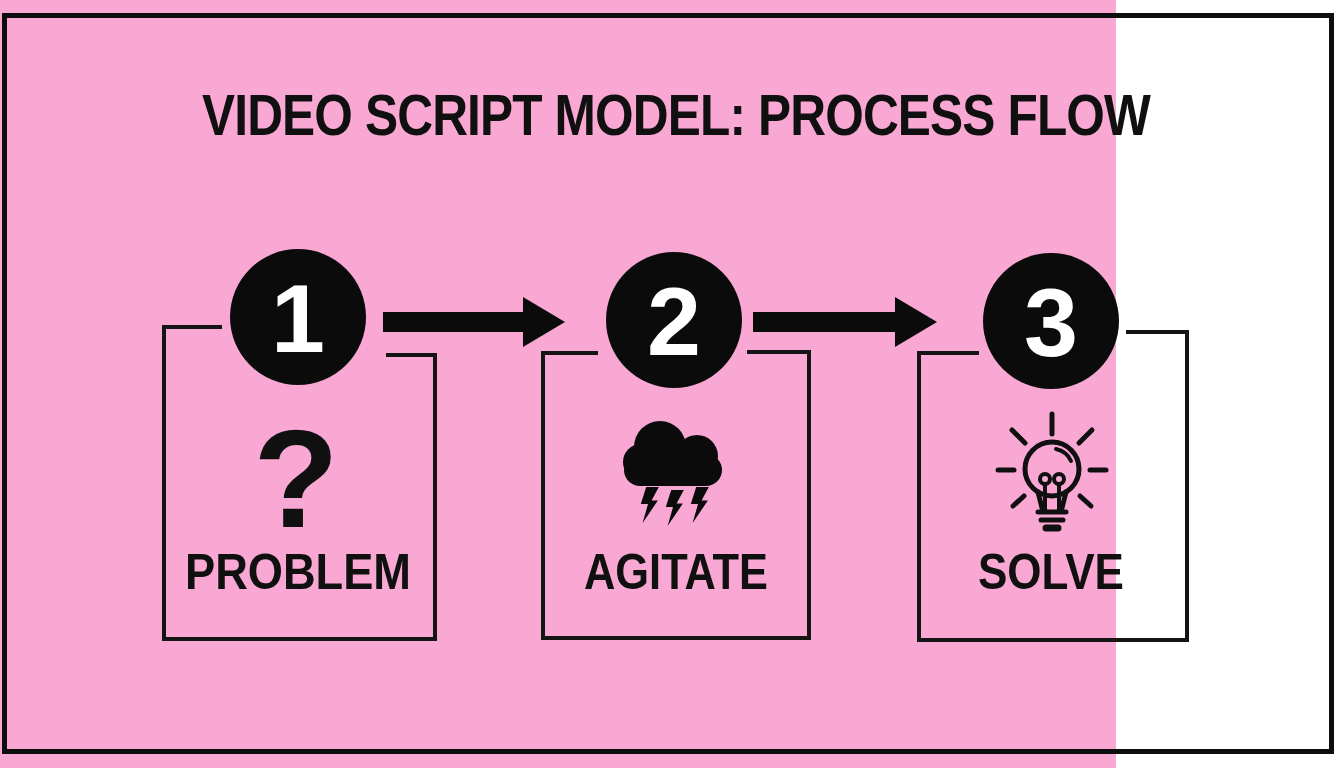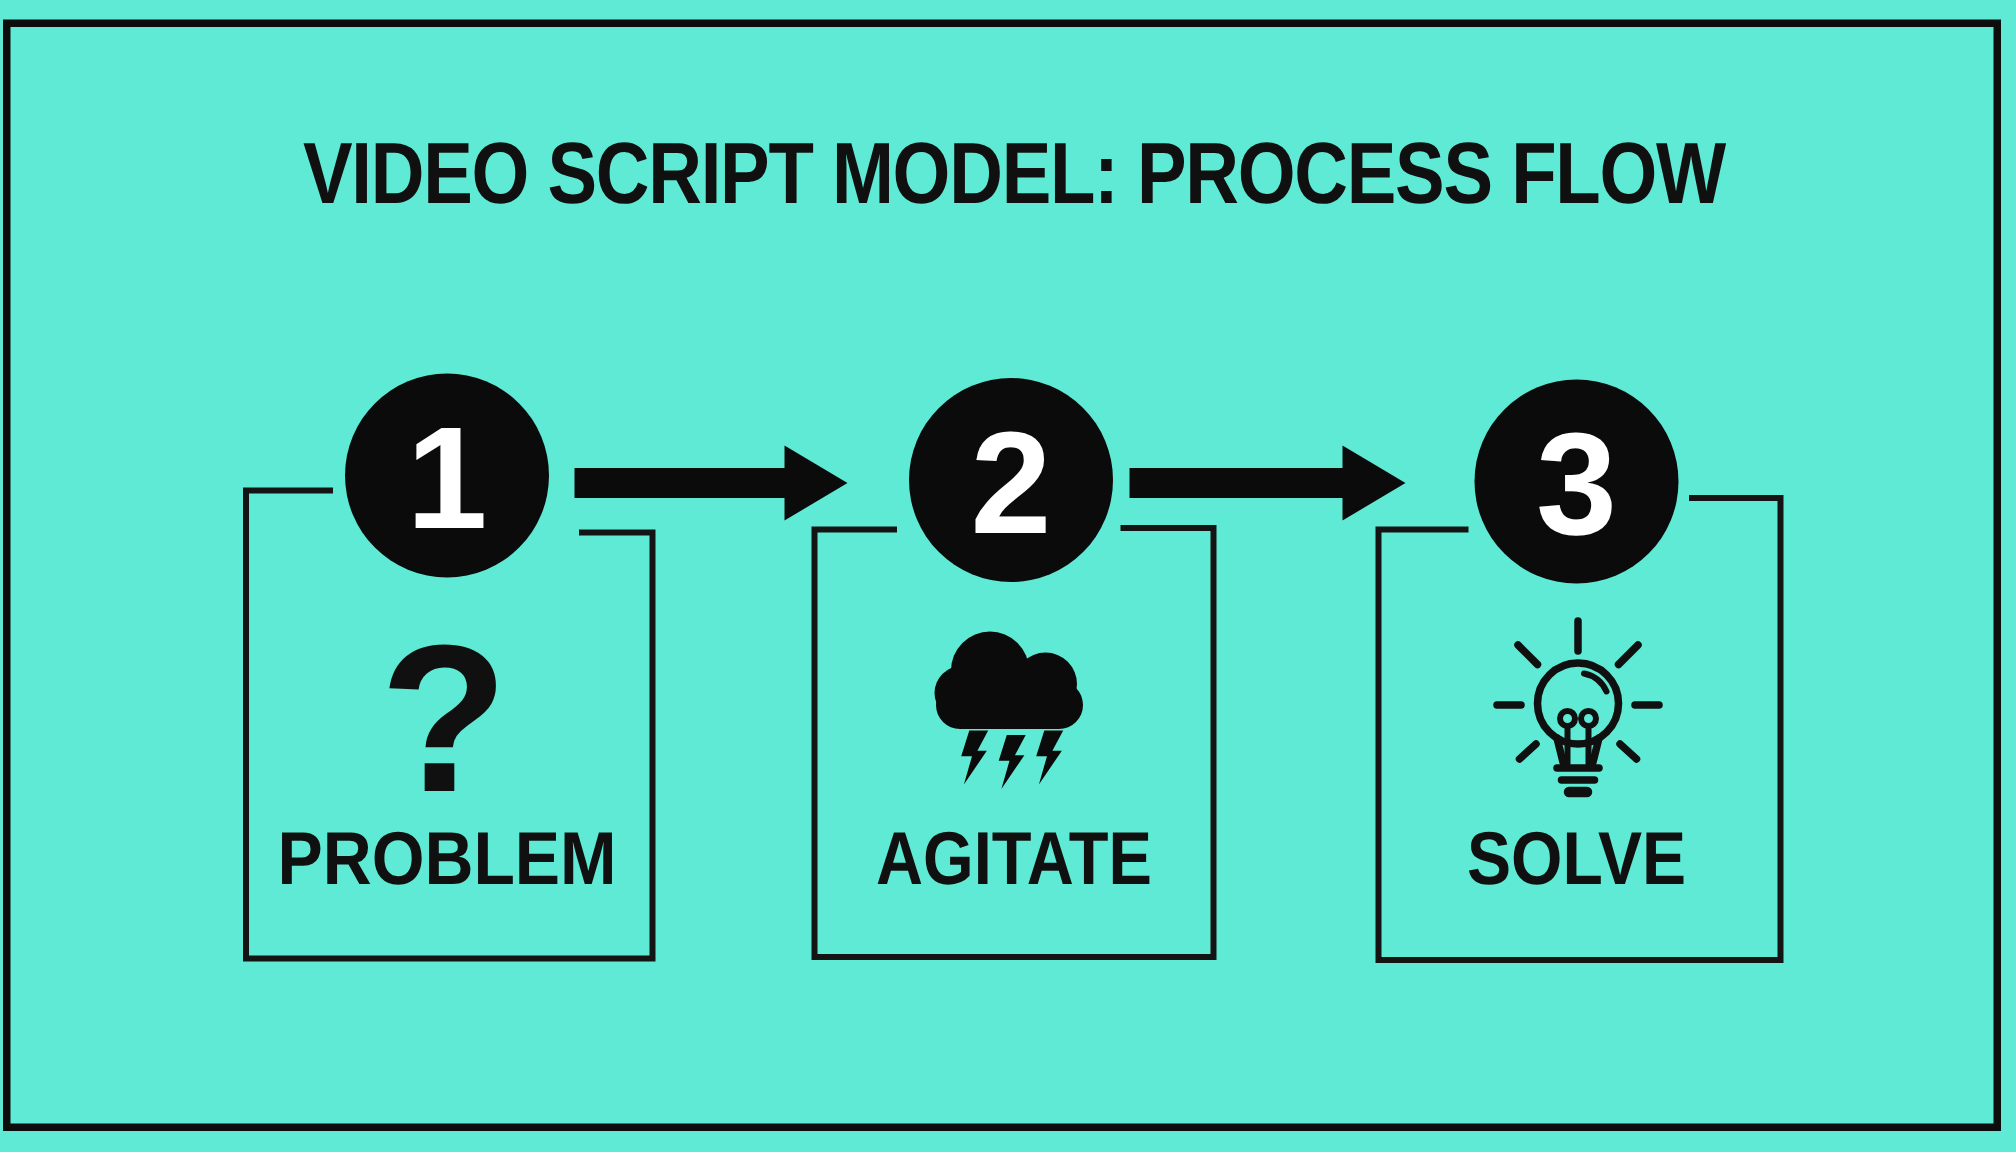--- a/index.html
+++ b/index.html
@@ -6,23 +6,23 @@
     margin: 0;
     padding: 0;
     background: #ffffff;
     width: 1344px;
     height: 768px;
     overflow: hidden;
     font-family: "Liberation Sans", sans-serif;
   }
   .canvas {
     position: relative;
-    width: 1344px;
+    width: 1116px;
     height: 768px;
-    background: #5eead4;
+    background: #f9a8d4;
   }
   svg text {
     font-family: "Liberation Sans", sans-serif;
     fill: #101010;
   }
   .title-text {
     font-weight: 700;
     font-size: 58px;
     letter-spacing: -1px;
   }

